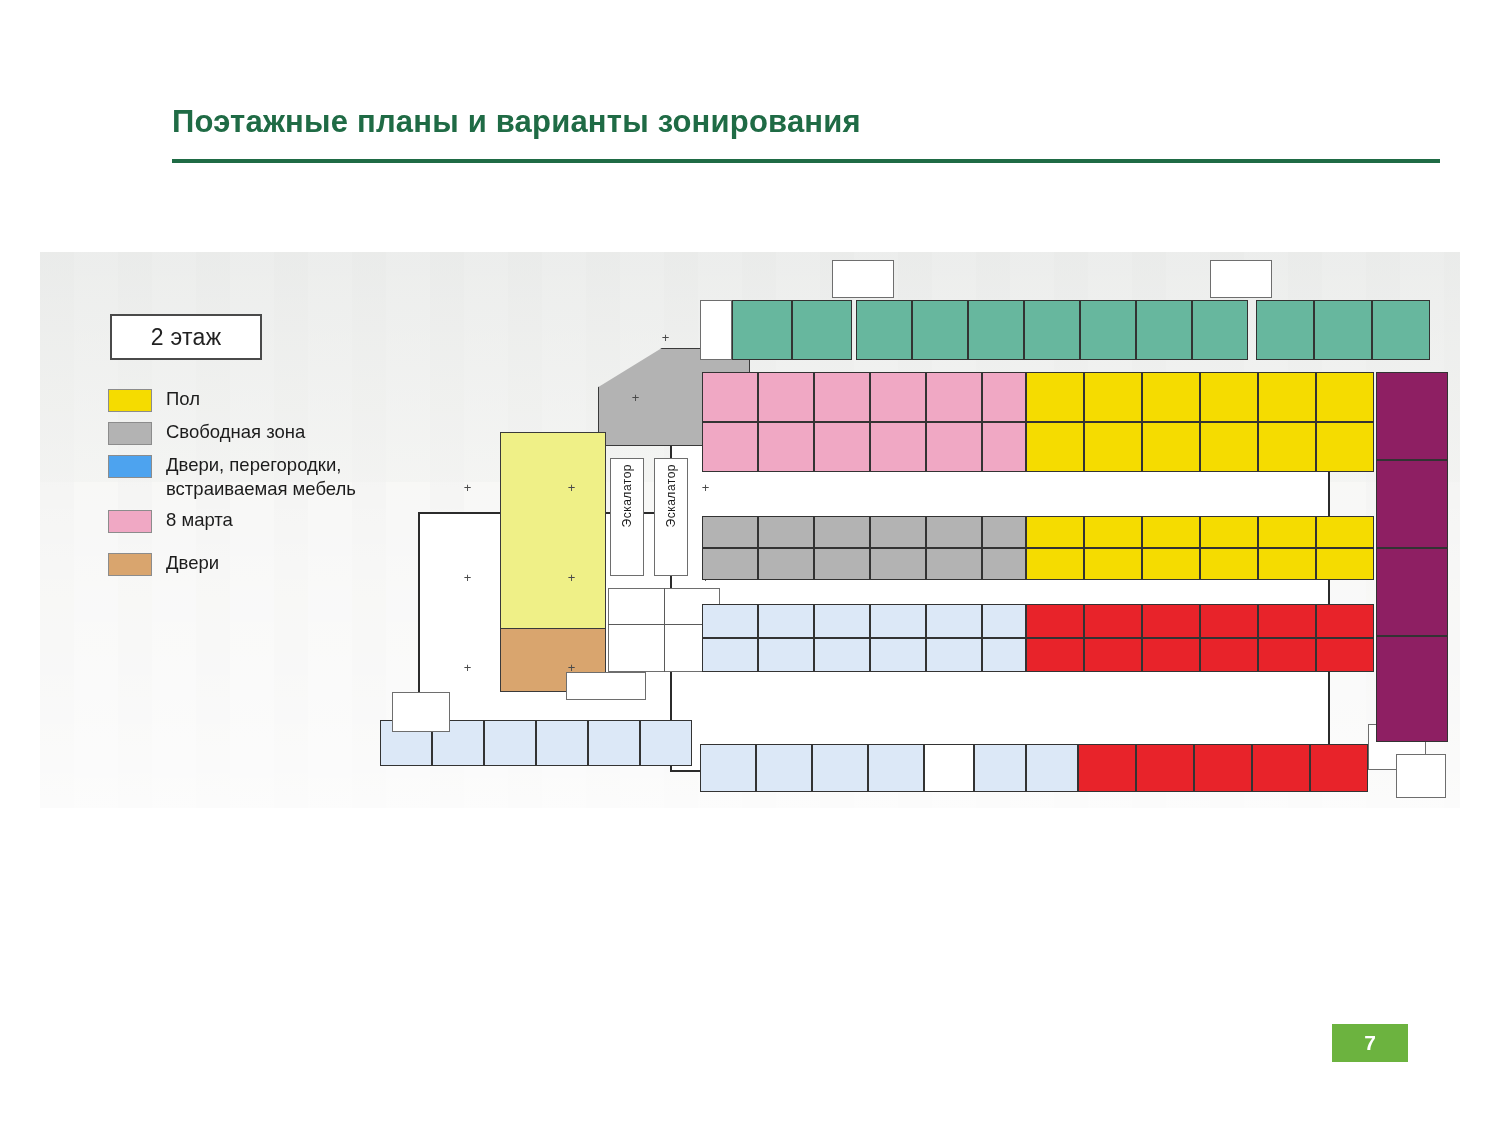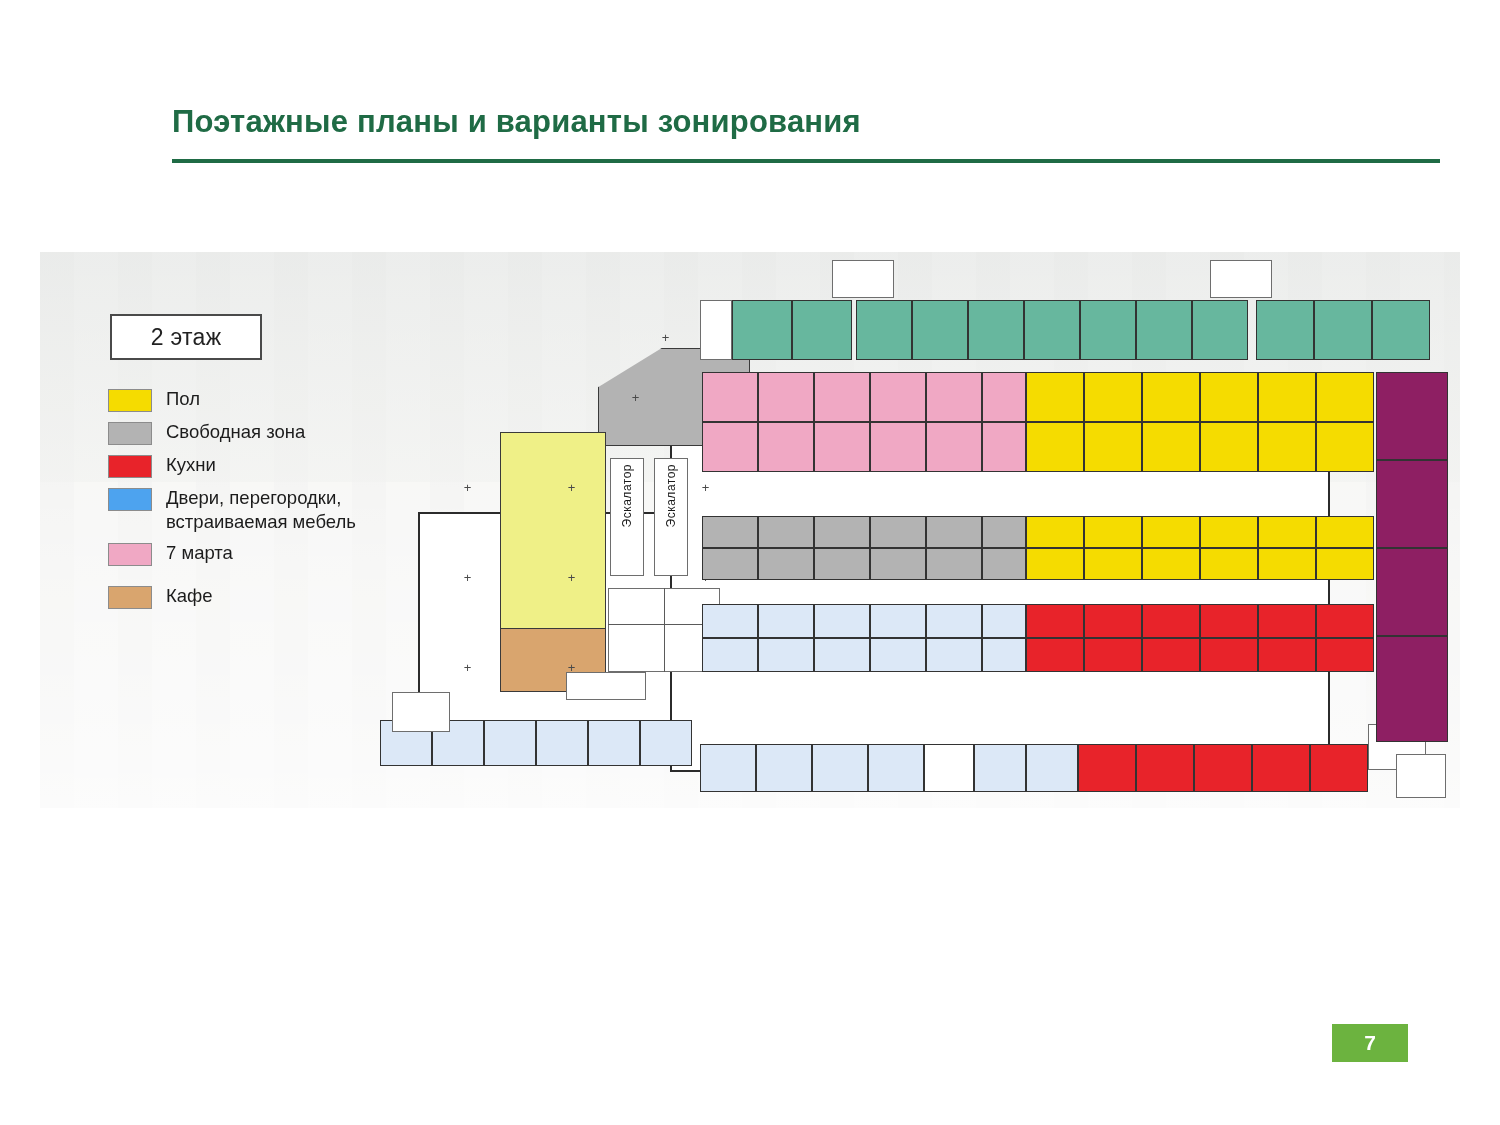--- a/index.html
+++ b/index.html
@@ -189,34 +189,30 @@
   <div id="legend">
     <div class="legend-row">
       <div class="legend-swatch" style="background:#f5dc00"></div>
       <div class="legend-label">Пол</div>
     </div>
     <div class="legend-row">
       <div class="legend-swatch" style="background:#b3b3b3"></div>
       <div class="legend-label">Свободная зона</div>
     </div>
     <div class="legend-row">
-      <div class="legend-swatch" style="background:#e8232a"></div>
-      <div class="legend-label">Кухни</div>
-    </div>
-    <div class="legend-row">
       <div class="legend-swatch" style="background:#4da3ef"></div>
       <div class="legend-label">Двери, перегородки, встраиваемая мебель</div>
     </div>
     <div class="legend-row">
       <div class="legend-swatch" style="background:#f0a8c4"></div>
-      <div class="legend-label">7 марта</div>
+      <div class="legend-label">8 марта</div>
     </div>
     <div class="legend-row gap">
       <div class="legend-swatch" style="background:#d9a56e"></div>
-      <div class="legend-label">Кафе</div>
+      <div class="legend-label">Двери</div>
     </div>
   </div>
 
   <div id="plan-drawing">
 
     <div class="walls" style="left:48px; top:240px; width:620px; height:250px;"></div>
     <div class="walls" style="left:300px; top:100px; width:660px; height:400px;"></div>
 
     <div style="position:absolute; left:228px; top:76px; width:150px; height:96px;
                 background:#b3b3b3; border:1.6px solid #3a3a3a;

